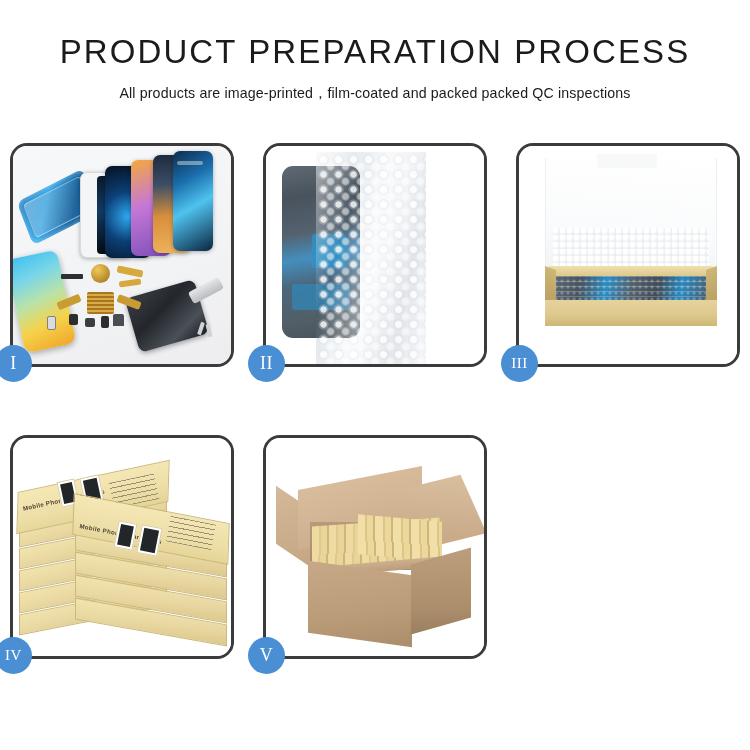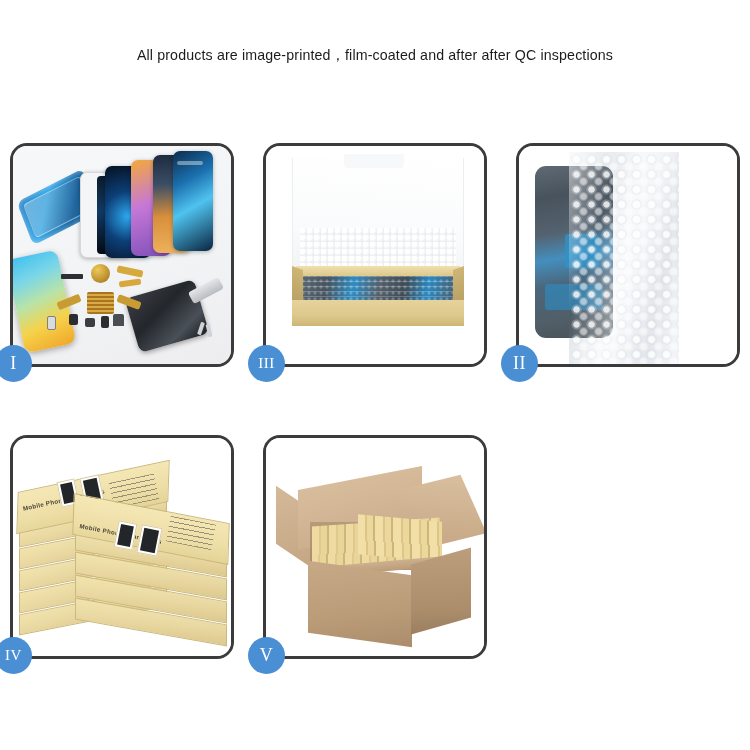--- a/index.html
+++ b/index.html
@@ -345,21 +345,22 @@
     position:absolute; left:40px; top:166px; width:14px; height:20px;
     background: rgba(160,130,98,.7); transform: skewY(13deg);
   }
 </style>
 </head>
 <body>
 
 <div class="page">
 
   <div class="header">
-    <div class="subtitle">All products are image-printed，film-coated and after after QC inspections</div>
+    <div class="title">PRODUCT PREPARATION PROCESS</div>
+    <div class="subtitle">All products are image-printed，film-coated and packed packed QC inspections</div>
   </div>
 
   <div class="grid">
 
     <div class="panel">
       <div class="panel-inner p1">
         <div class="film"></div>
         <div class="ph ph1"></div>
         <div class="ph ph2"></div>
         <div class="ph ph3"></div>
@@ -382,47 +383,47 @@
         <div class="chip c-scr1"></div>
         <div class="chip c-scr2"></div>
         <div class="chip c-tool"></div>
       </div>
       <div class="badge">
         <span>I</span>
       </div>
     </div>
 
     <div class="panel">
+      <div class="panel-inner p2">
+        <div class="bw-bag"></div>
+        <div class="bw-screen"></div>
+        <div class="bw-blue1"></div>
+        <div class="bw-blue2"></div>
+        <div class="bw-bubbles"></div>
+        <div class="bw-bubbles2"></div>
+        <div class="bw-sheen"></div>
+      </div>
+      <div class="badge">
+        <span>II</span>
+      </div>
+    </div>
+
+    <div class="panel">
       <div class="panel-inner p3">
         <div class="b3-lid"></div>
         <div class="b3-lidtab"></div>
         <div class="b3-foam"></div>
         <div class="b3-items"></div>
         <div class="b3-lipb"></div>
         <div class="b3-lipl"></div>
         <div class="b3-lipr"></div>
         <div class="b3-front"></div>
       </div>
       <div class="badge sm">
         <span>III</span>
-      </div>
-    </div>
-
-    <div class="panel">
-      <div class="panel-inner p2">
-        <div class="bw-bag"></div>
-        <div class="bw-screen"></div>
-        <div class="bw-blue1"></div>
-        <div class="bw-blue2"></div>
-        <div class="bw-bubbles"></div>
-        <div class="bw-bubbles2"></div>
-        <div class="bw-sheen"></div>
-      </div>
-      <div class="badge">
-        <span>II</span>
       </div>
     </div>
 
     <div class="panel">
       <div class="panel-inner p4">
         <div class="stack">
           <div class="sbox stk-back"></div>
           <div class="sbox stk-b2"></div>
           <div class="sbox stk-b3"></div>
           <div class="sbox stk-b4"></div>

